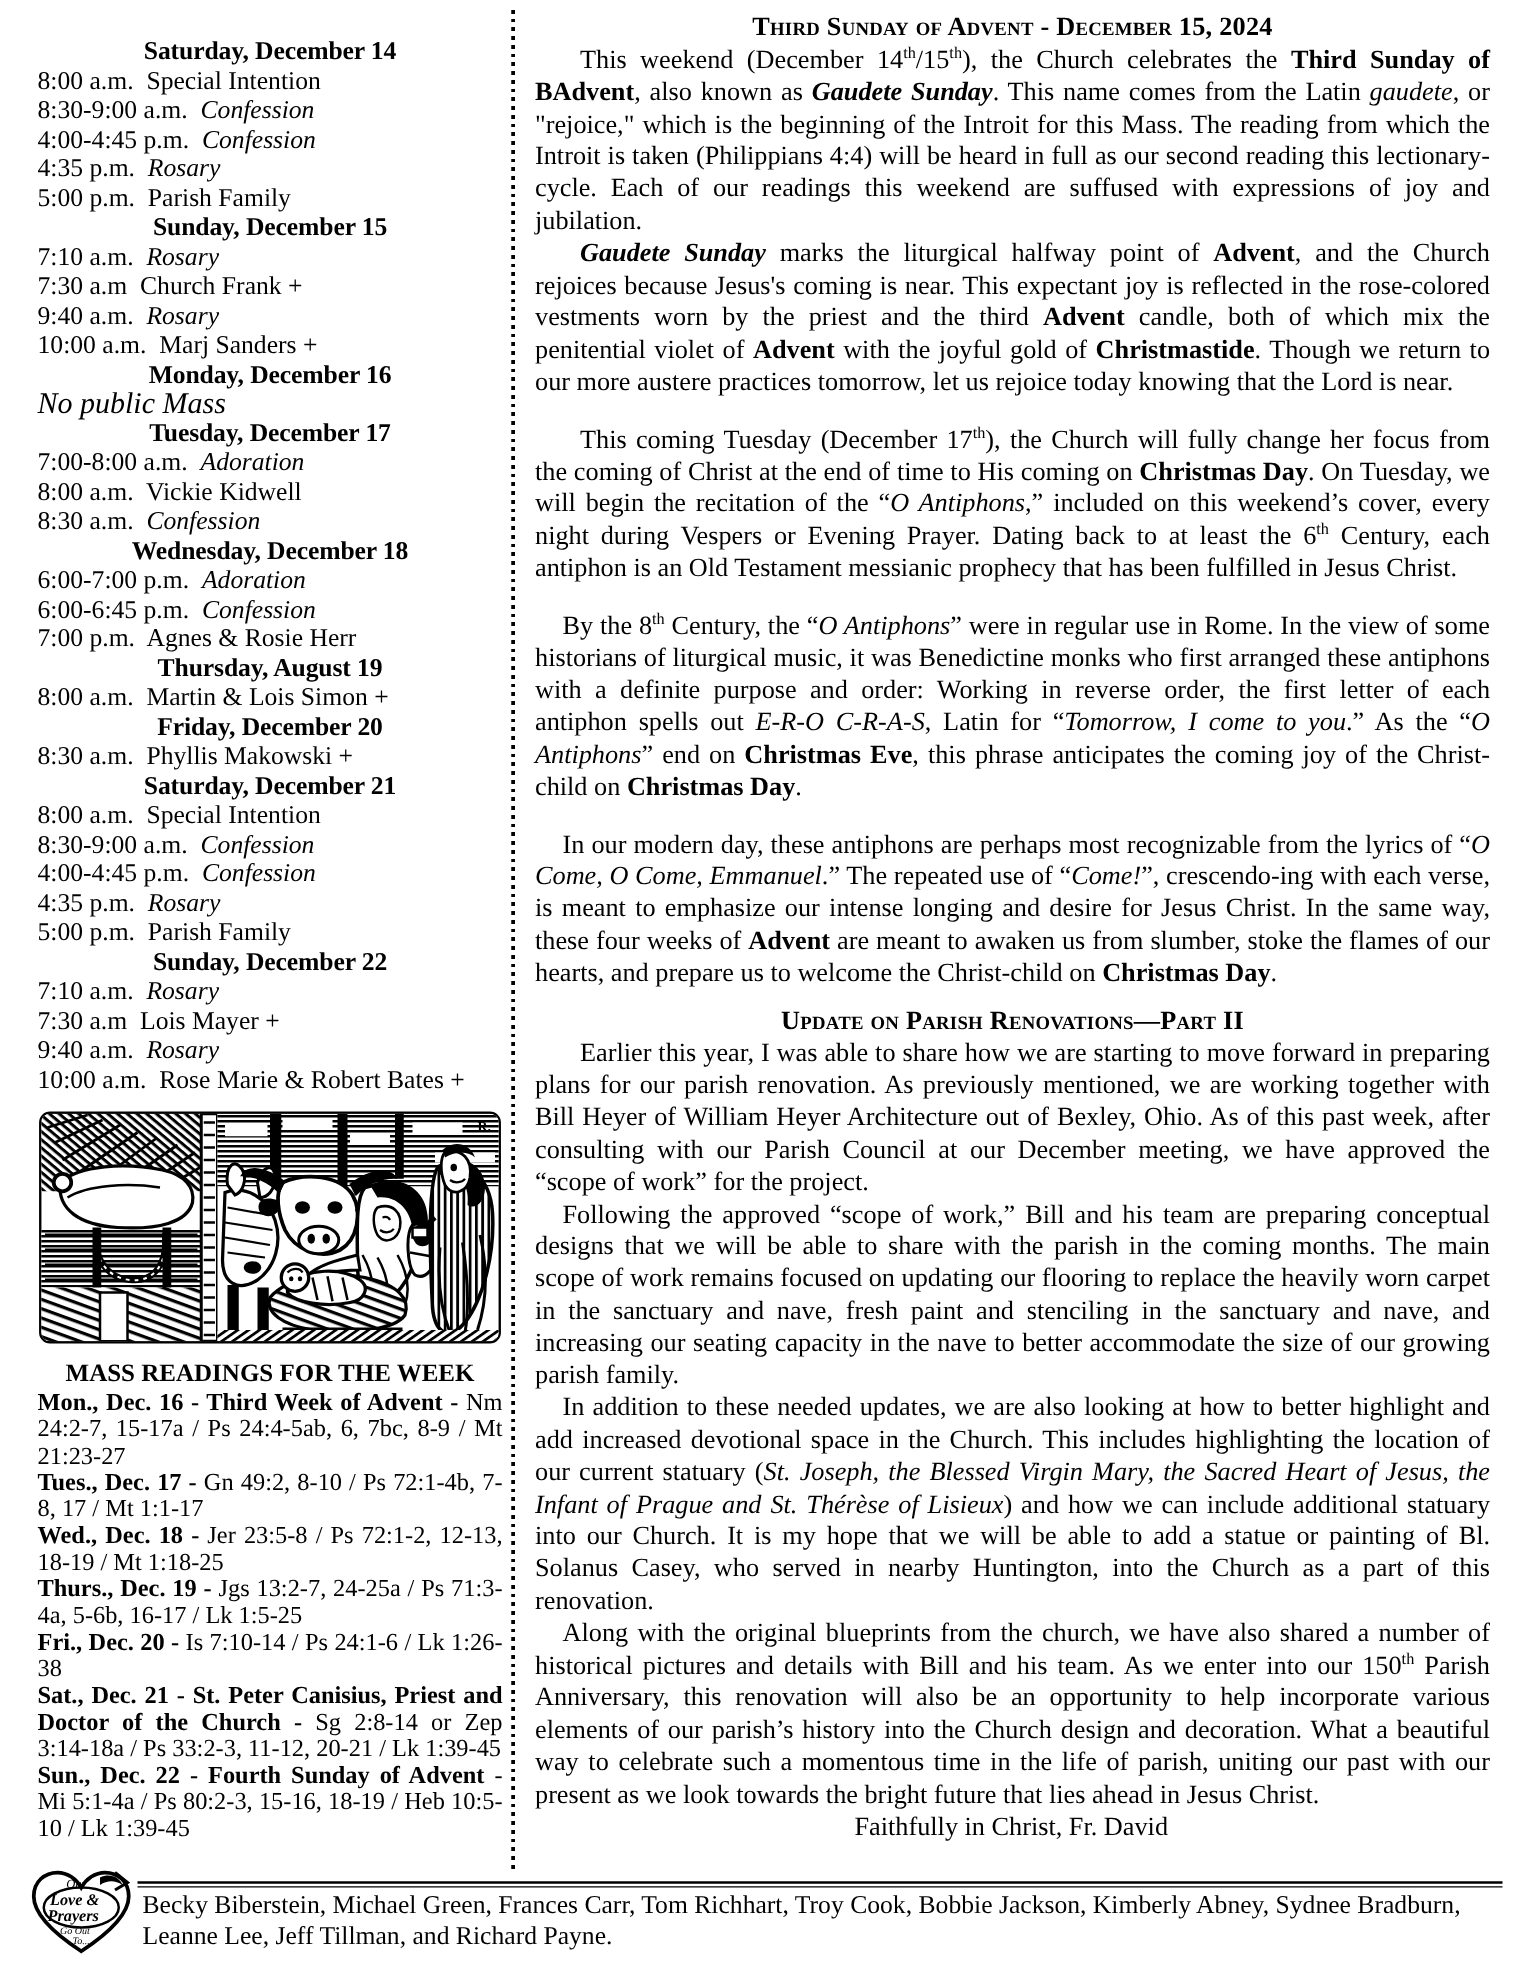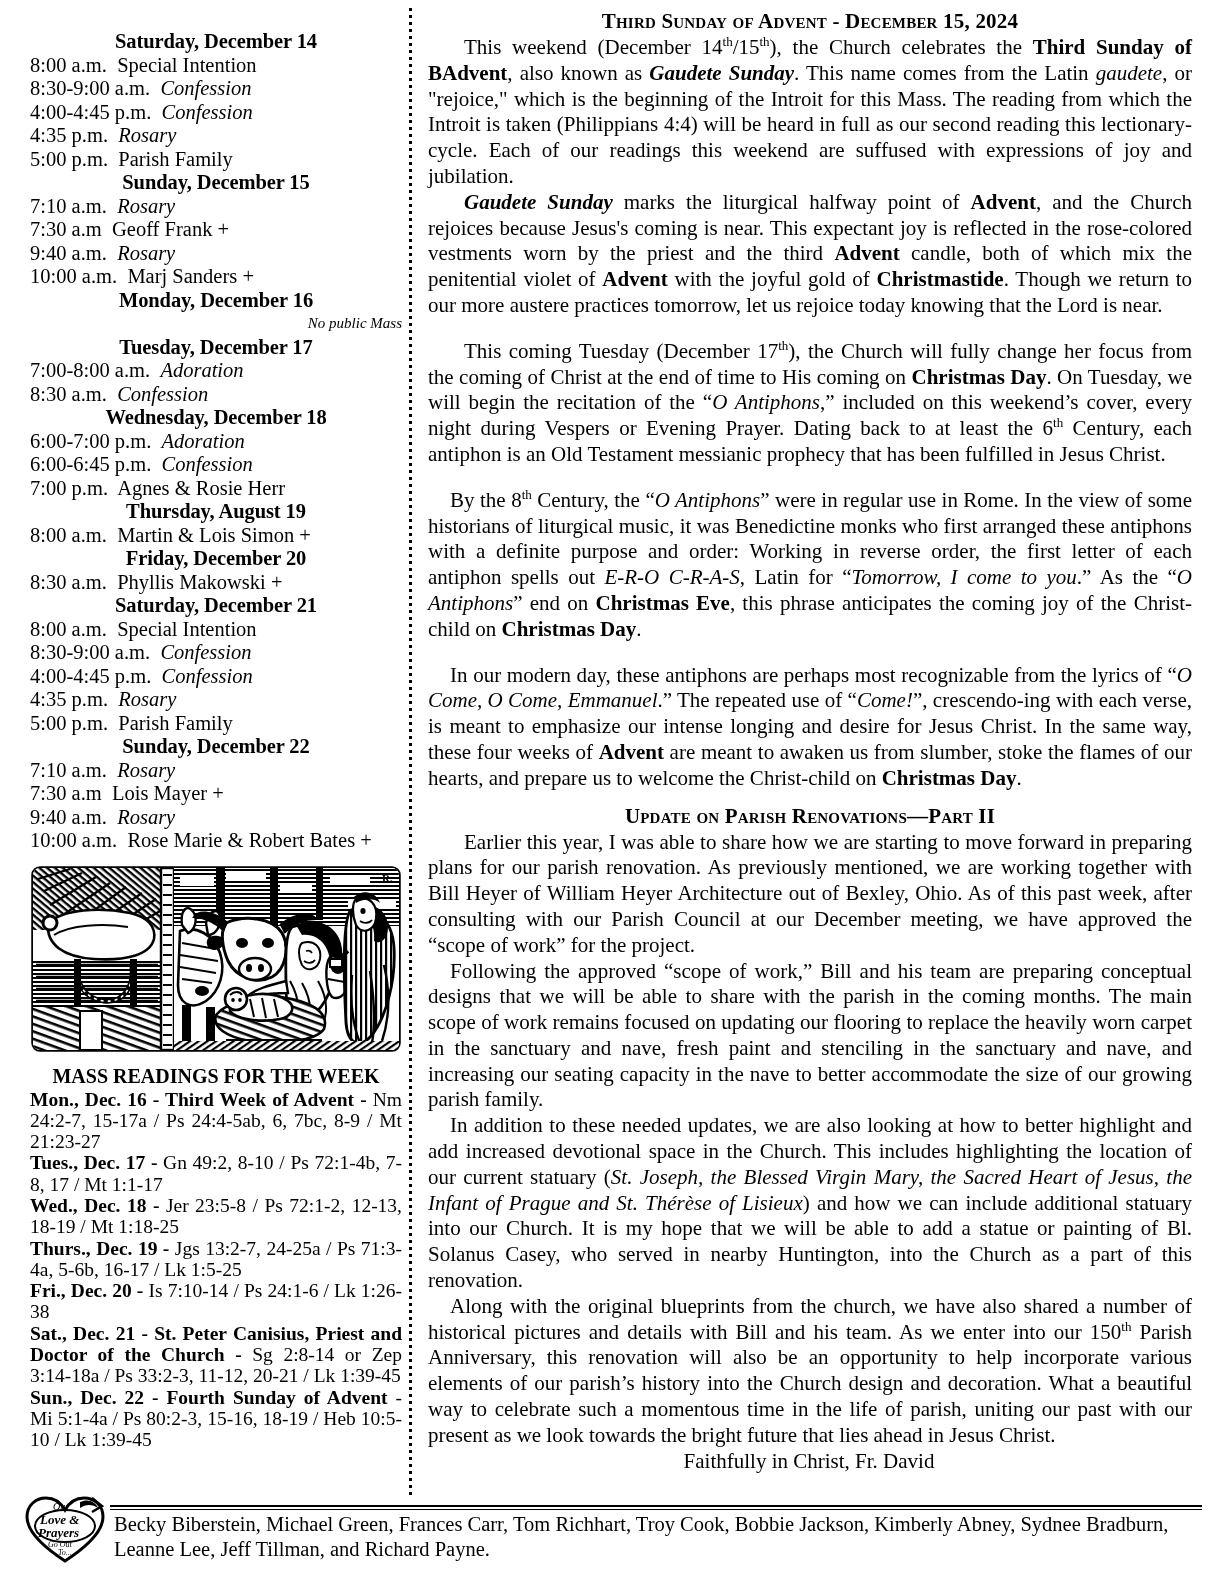--- a/index.html
+++ b/index.html
@@ -69,25 +69,24 @@
     letter-spacing: -0.1px;
   }
   .sched-line {
     font-size: 20.5px;
     line-height: 23.5px;
     margin: 0;
     white-space: nowrap;
   }
   .sched-line .it { font-style: italic; text-align: center; }
   .nomass {
-    font-size: 15px;
+    font-size: 24px;
     line-height: 23.5px;
     margin: 0;
     font-style: italic;
-    text-align: right;
   }
 
   
   .woodcut-wrap {
     margin-top: 12px;
     width: 372px;
     height: 188px;
   }
   .woodcut {
     display: block;
@@ -203,27 +202,28 @@
 
       <div id="mass-schedule">
           <div class="day-head">Saturday, December 14</div>
           <div class="sched-line"><span>8:00 a.m.</span>&nbsp; <span class="">Special Intention</span></div>
           <div class="sched-line"><span>8:30-9:00 a.m.</span>&nbsp; <span class="it">Confession</span></div>
           <div class="sched-line"><span>4:00-4:45 p.m.</span>&nbsp; <span class="it">Confession</span></div>
           <div class="sched-line"><span>4:35 p.m.</span>&nbsp; <span class="it">Rosary</span></div>
           <div class="sched-line"><span>5:00 p.m.</span>&nbsp; <span class="">Parish Family</span></div>
           <div class="day-head">Sunday, December 15</div>
           <div class="sched-line"><span>7:10 a.m.</span>&nbsp; <span class="it">Rosary</span></div>
-          <div class="sched-line"><span>7:30 a.m</span>&nbsp; <span class="">Geoff Frank +</span></div>
+          <div class="sched-line"><span>7:30 a.m</span>&nbsp; <span class="">Church Frank +</span></div>
           <div class="sched-line"><span>9:40 a.m.</span>&nbsp; <span class="it">Rosary</span></div>
           <div class="sched-line"><span>10:00 a.m.</span>&nbsp; <span class="">Marj Sanders +</span></div>
           <div class="day-head">Monday, December 16</div>
           <div class="nomass">No public Mass</div>
           <div class="day-head">Tuesday, December 17</div>
           <div class="sched-line"><span>7:00-8:00 a.m.</span>&nbsp; <span class="it">Adoration</span></div>
+          <div class="sched-line"><span>8:00 a.m.</span>&nbsp; <span class="">Vickie Kidwell</span></div>
           <div class="sched-line"><span>8:30 a.m.</span>&nbsp; <span class="it">Confession</span></div>
           <div class="day-head">Wednesday, December 18</div>
           <div class="sched-line"><span>6:00-7:00 p.m.</span>&nbsp; <span class="it">Adoration</span></div>
           <div class="sched-line"><span>6:00-6:45 p.m.</span>&nbsp; <span class="it">Confession</span></div>
           <div class="sched-line"><span>7:00 p.m.</span>&nbsp; <span class="">Agnes &amp; Rosie Herr</span></div>
           <div class="day-head">Thursday, August 19</div>
           <div class="sched-line"><span>8:00 a.m.</span>&nbsp; <span class="">Martin &amp; Lois Simon +</span></div>
           <div class="day-head">Friday, December 20</div>
           <div class="sched-line"><span>8:30 a.m.</span>&nbsp; <span class="">Phyllis Makowski +</span></div>
           <div class="day-head">Saturday, December 21</div>

